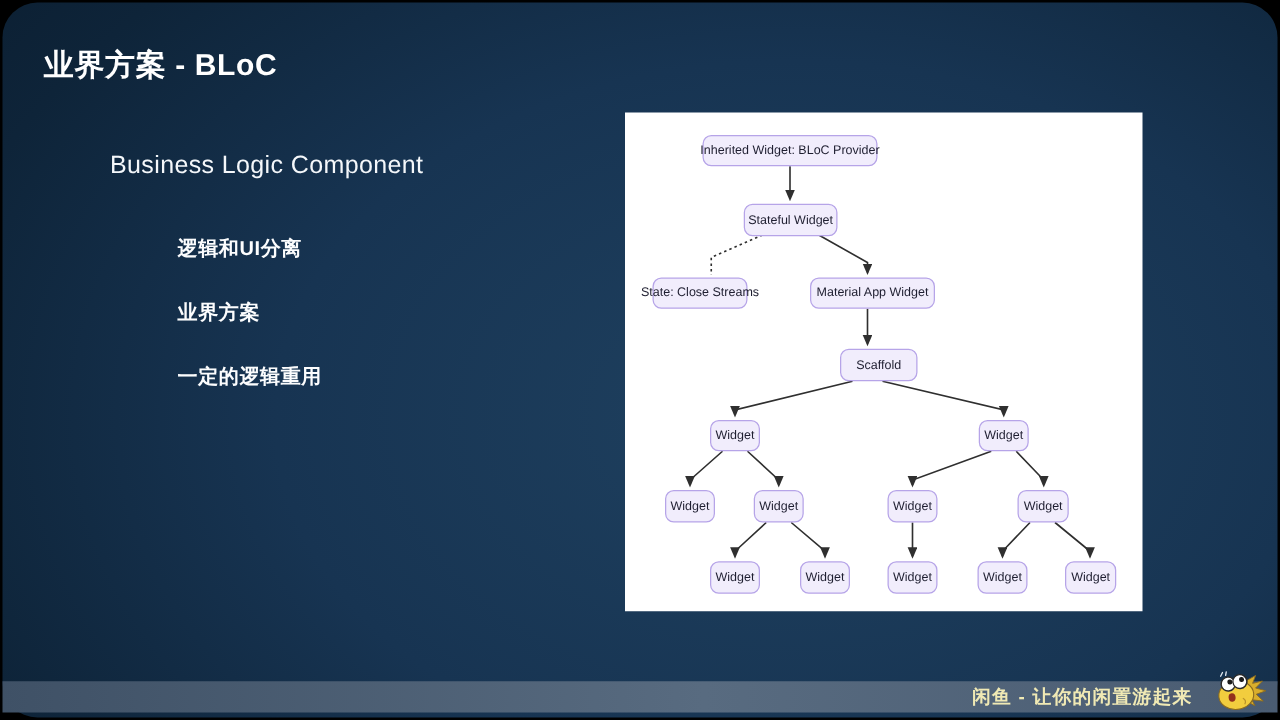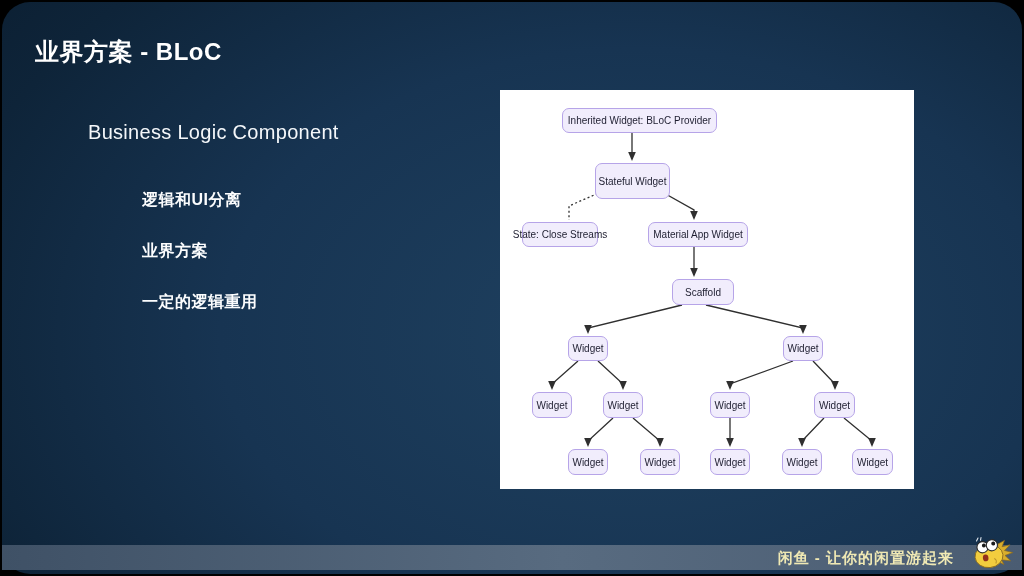--- a/index.html
+++ b/index.html
@@ -128,22 +128,22 @@
         <path d="M293,271 L230,294 L230,298" marker-end="url(#ah)"></path>
         <path d="M313,271 L335,294 L335,298" marker-end="url(#ah)"></path>
         <path d="M113,328 L88,351 L88,355" marker-end="url(#ah)"></path>
         <path d="M133,328 L160,351 L160,355" marker-end="url(#ah)"></path>
         <path d="M230,328 L230,355" marker-end="url(#ah)"></path>
         <path d="M324,328 L302,351 L302,355" marker-end="url(#ah)"></path>
         <path d="M344,328 L372,351 L372,355" marker-end="url(#ah)"></path>
       </g>
     </svg>
 
-    <div class="node" style="left:62px;top:18px;width:155px;height:25px">Inherited Widget: BLoC Provider</div>
-    <div class="node" style="left:95px;top:73px;width:75px;height:36px">Stateful Widget</div>
+    <div class="node" style="left:62px;top:18px;width:140px;height:25px">Inherited Widget: BLoC Provider</div>
+    <div class="node" style="left:95px;top:73px;width:75px;height:26px">Stateful Widget</div>
     <div class="node" style="left:22px;top:132px;width:76px;height:25px">State: Close Streams</div>
     <div class="node" style="left:148px;top:132px;width:100px;height:25px">Material App Widget</div>
     <div class="node" style="left:172px;top:189px;width:62px;height:26px">Scaffold</div>
 
     <div class="node" style="left:68px;top:246px;width:40px;height:25px">Widget</div>
     <div class="node" style="left:283px;top:246px;width:40px;height:25px">Widget</div>
 
     <div class="node" style="left:32px;top:302px;width:40px;height:26px">Widget</div>
     <div class="node" style="left:103px;top:302px;width:40px;height:26px">Widget</div>
     <div class="node" style="left:210px;top:302px;width:40px;height:26px">Widget</div>

